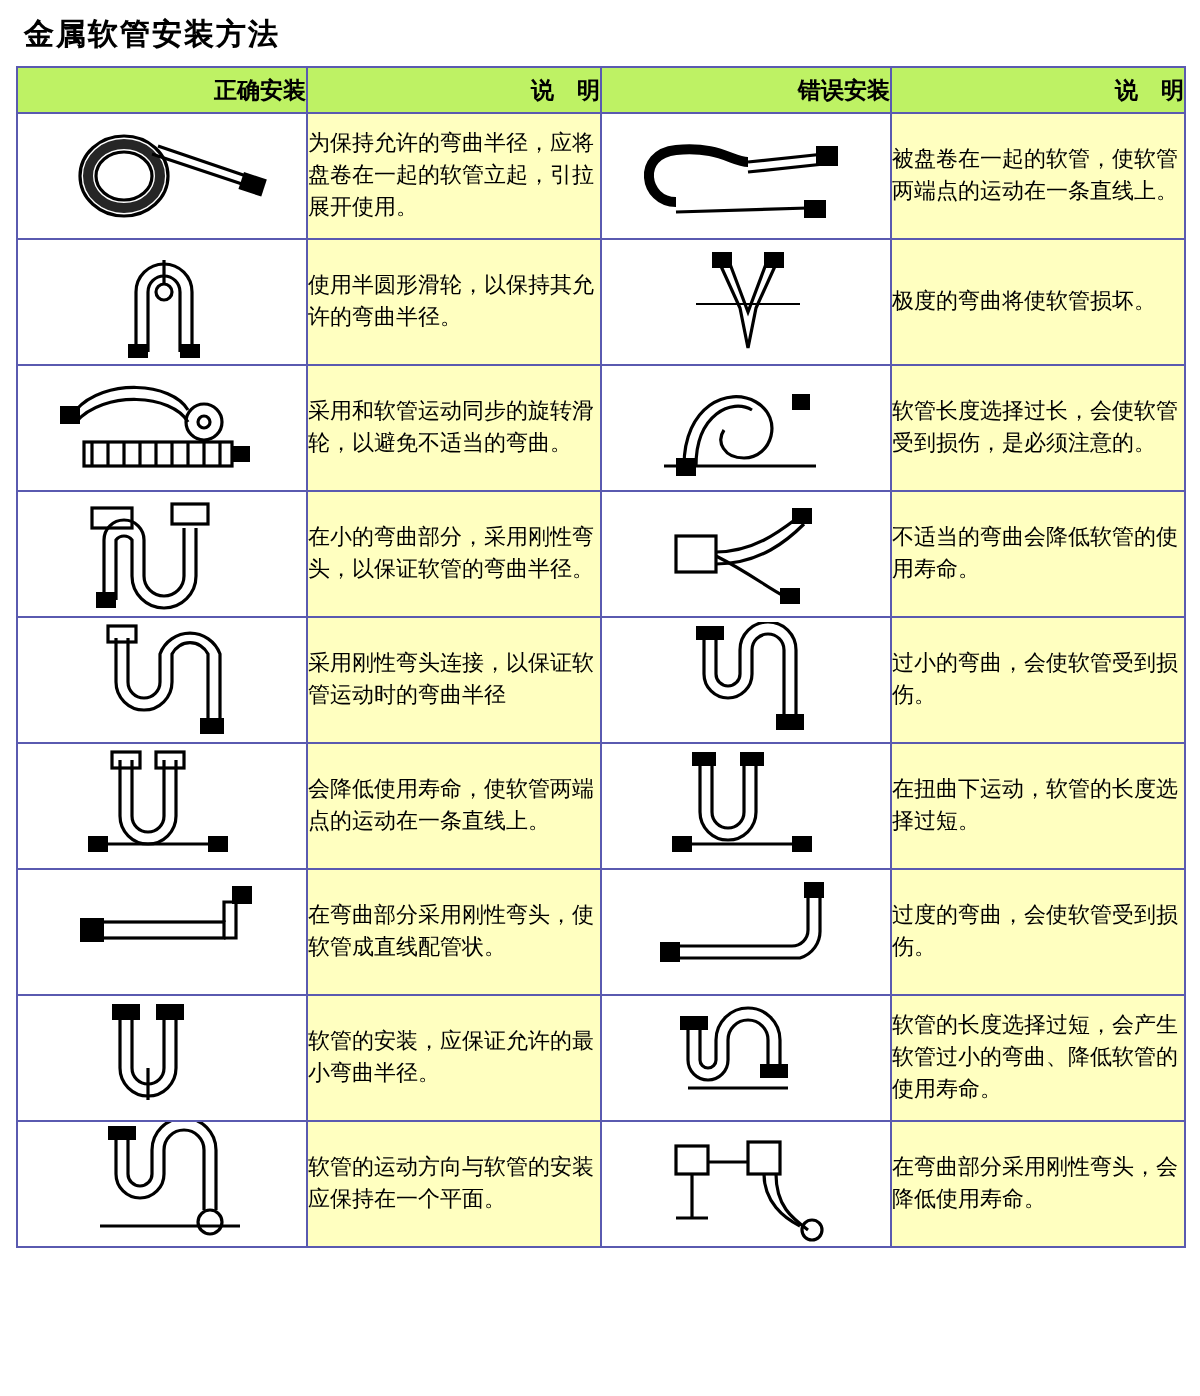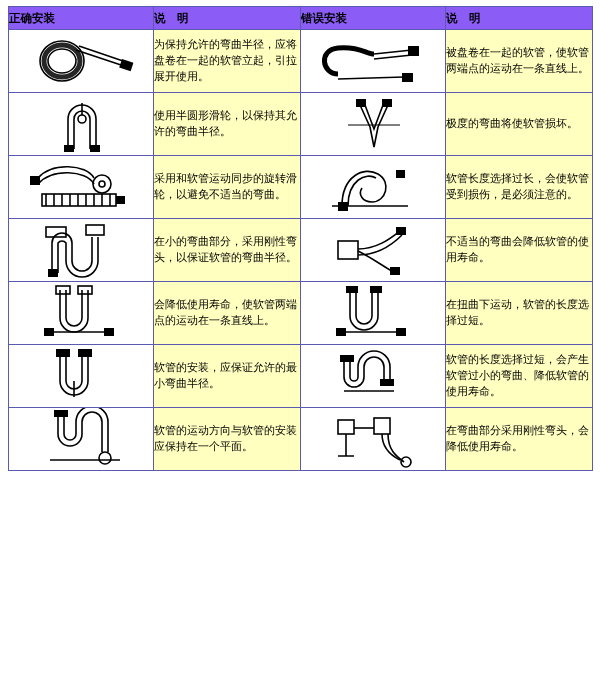--- a/index.html
+++ b/index.html
@@ -34,26 +34,26 @@
     width: 584px;
     table-layout: fixed;
     border: 1px solid #3a3a8c;
   }
   table.main td, table.main th {
     border: 1px solid #5a5ab0;
     padding: 0;
     vertical-align: middle;
   }
   thead th {
-    background: #8b5cf6;
+    background: #bef264;
     font-size: 11.5px;
     font-weight: bold;
     height: 22px;
     color: #000;
-    text-align: left;
+    text-align: right;
   }
   col.c-img { width: 145px; }
   col.c-txt { width: 147px; }
 
   td.img-cell {
     background: #ffffff;
     text-align: center;
     height: 62px;
   }
   td.txt-cell {
@@ -67,20 +67,21 @@
   .fig {
     display: block;
     margin: 0 auto;
   }
 </style>
 </head>
 <body>
 
 <div class="page">
 
+  <div class="doc-title">金属软管安装方法</div>
 
   <table class="main">
     <colgroup>
       <col class="c-img">
         <col class="c-txt">
         <col class="c-img">
         <col class="c-txt">
     </colgroup>
     <thead>
       <tr>
@@ -202,20 +203,44 @@
               <path d="M50 34 C72 34 86 22 94 14"></path>
               <path d="M50 30 C66 38 76 46 84 50"></path>
             </g>
             <rect x="88" y="6" width="10" height="8" fill="#000"></rect>
             <rect x="82" y="46" width="10" height="8" fill="#000"></rect>
           </svg>
         </td>
         <td class="txt-cell">不适当的弯曲会降低软管的使用寿命。</td>
       </tr>
 
+      <tr>
+        <td class="img-cell">
+          <svg class="fig" width="130" height="58" viewBox="0 0 130 58">
+            <g fill="none" stroke="#000" stroke-width="1.6">
+              <path d="M42 8 L42 30 A14 14 0 0 0 70 30 L70 16 A10 10 0 0 1 88 16 L88 50"></path>
+              <path d="M48 8 L48 30 A8 8 0 0 0 64 30 L64 16 A16 16 0 0 1 94 16 L94 50"></path>
+              <rect x="38" y="2" width="14" height="8"></rect>
+            </g>
+            <rect x="84" y="48" width="12" height="8" fill="#000"></rect>
+          </svg>
+        </td>
+        <td class="txt-cell">采用刚性弯头连接，以保证软管运动时的弯曲半径</td>
+        <td class="img-cell">
+          <svg class="fig" width="130" height="58" viewBox="0 0 130 58">
+            <g fill="none" stroke="#000" stroke-width="1.6">
+              <path d="M44 6 L44 26 A12 12 0 0 0 68 26 L68 14 A8 8 0 0 1 84 14 L84 48"></path>
+              <path d="M50 6 L50 26 A6 6 0 0 0 62 26 L62 14 A14 14 0 0 1 90 14 L90 48"></path>
+            </g>
+            <rect x="40" y="2" width="14" height="7" fill="#000"></rect>
+            <rect x="80" y="46" width="14" height="8" fill="#000"></rect>
+          </svg>
+        </td>
+        <td class="txt-cell">过小的弯曲，会使软管受到损伤。</td>
+      </tr>
 
       <tr>
         <td class="img-cell">
           <svg class="fig" width="130" height="58" viewBox="0 0 130 58">
             <g fill="none" stroke="#000" stroke-width="1.6">
               <path d="M44 6 L44 34 A14 14 0 0 0 72 34 L72 6"></path>
               <path d="M50 6 L50 34 A8 8 0 0 0 66 34 L66 6"></path>
               <rect x="40" y="2" width="14" height="8"></rect>
               <rect x="62" y="2" width="14" height="8"></rect>
               <path d="M34 48 L92 48"></path>
@@ -234,20 +259,45 @@
             </g>
             <rect x="38" y="2" width="12" height="7" fill="#000"></rect>
             <rect x="62" y="2" width="12" height="7" fill="#000"></rect>
             <rect x="28" y="44" width="10" height="8" fill="#000"></rect>
             <rect x="88" y="44" width="10" height="8" fill="#000"></rect>
           </svg>
         </td>
         <td class="txt-cell">在扭曲下运动，软管的长度选择过短。</td>
       </tr>
 
+      <tr>
+        <td class="img-cell">
+          <svg class="fig" width="130" height="58" viewBox="0 0 130 58">
+            <g fill="none" stroke="#000" stroke-width="1.6">
+              <rect x="34" y="24" width="62" height="8"></rect>
+              <path d="M96 24 L96 14 L106 14"></path>
+              <path d="M96 32 L102 32 L102 14"></path>
+            </g>
+            <rect x="24" y="22" width="12" height="12" fill="#000"></rect>
+            <rect x="100" y="6" width="10" height="9" fill="#000"></rect>
+          </svg>
+        </td>
+        <td class="txt-cell">在弯曲部分采用刚性弯头，使软管成直线配管状。</td>
+        <td class="img-cell">
+          <svg class="fig" width="130" height="58" viewBox="0 0 130 58">
+            <g fill="none" stroke="#000" stroke-width="1.6">
+              <path d="M30 36 L88 36 A8 8 0 0 0 96 28 L96 10"></path>
+              <path d="M30 42 L92 42 A14 14 0 0 0 102 28 L102 10"></path>
+            </g>
+            <rect x="22" y="34" width="10" height="10" fill="#000"></rect>
+            <rect x="94" y="4" width="10" height="8" fill="#000"></rect>
+          </svg>
+        </td>
+        <td class="txt-cell">过度的弯曲，会使软管受到损伤。</td>
+      </tr>
 
       <tr>
         <td class="img-cell">
           <svg class="fig" width="130" height="58" viewBox="0 0 130 58">
             <g fill="none" stroke="#000" stroke-width="1.6">
               <path d="M44 6 L44 34 A14 14 0 0 0 72 34 L72 6"></path>
               <path d="M50 6 L50 34 A8 8 0 0 0 66 34 L66 6"></path>
               <path d="M58 34 L58 50"></path>
             </g>
             <rect x="40" y="2" width="14" height="8" fill="#000"></rect>

